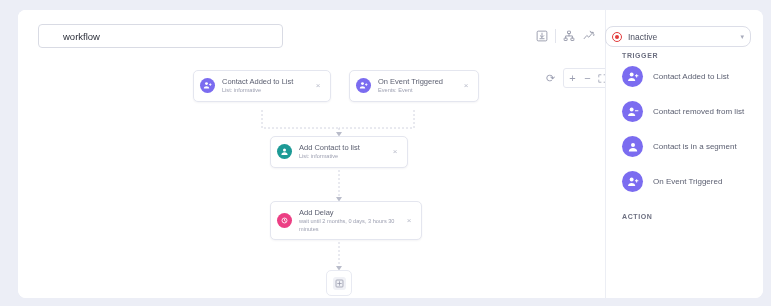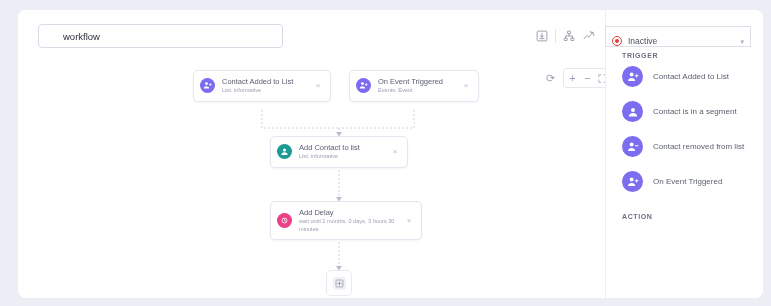--- a/index.html
+++ b/index.html
@@ -180,23 +180,23 @@
   }
   .status-wrap {
     position: absolute;
     right: 12px; top: 16px;
     width: 146px; height: 21px;
     z-index: 8;
   }
   .status-sel {
     width: 100%; height: 100%;
     border: 1px solid #dcdee8;
-    border-radius: 0;
+    border-radius: 8px;
     background: #fff;
-    display: flex; align-items: flex-end;
+    display: flex; align-items: center;
     padding: 0 6px;
     cursor: pointer;
   }
   .status-dot {
     width: 10px; height: 10px;
     border-radius: 50%;
     border: 1.6px solid #e23b3b;
     display: flex; align-items: center; justify-content: center;
     margin-right: 6px;
     flex: 0 0 auto;
@@ -394,36 +394,36 @@
           <path d="M1.4 13.4c0-2.6 2.2-4 4.8-4s4.8 1.4 4.8 4z"></path>
           <path d="M12.2 4.2h1.3v1.6h1.6v1.3h-1.6v1.6h-1.3V7.1h-1.6V5.8h1.6z"></path>
         </svg>
       </span>
       <span class="sb-label">Contact Added to List</span>
     </div>
 
     <div class="sb-item">
       <span class="sb-ico" style="background:#7b6cf0">
         <svg viewBox="0 0 16 16" fill="#fff">
-          <circle cx="8" cy="5.4" r="2.7"></circle>
-          <path d="M2.4 14c0-3 2.5-4.6 5.6-4.6S13.6 11 13.6 14z"></path>
+          <circle cx="6.2" cy="4.6" r="2.6"></circle>
+          <path d="M1.4 13.4c0-2.6 2.2-4 4.8-4s4.8 1.4 4.8 4z"></path>
+          <path d="M10.6 5.8h4.5v1.3h-4.5z"></path>
         </svg>
       </span>
-      <span class="sb-label">Contact is in a segment</span>
+      <span class="sb-label">Contact removed from list</span>
     </div>
 
     <div class="sb-item">
       <span class="sb-ico" style="background:#7b6cf0">
         <svg viewBox="0 0 16 16" fill="#fff">
-          <circle cx="6.2" cy="4.6" r="2.6"></circle>
-          <path d="M1.4 13.4c0-2.6 2.2-4 4.8-4s4.8 1.4 4.8 4z"></path>
-          <path d="M10.6 5.8h4.5v1.3h-4.5z"></path>
+          <circle cx="8" cy="5.4" r="2.7"></circle>
+          <path d="M2.4 14c0-3 2.5-4.6 5.6-4.6S13.6 11 13.6 14z"></path>
         </svg>
       </span>
-      <span class="sb-label">Contact removed from list</span>
+      <span class="sb-label">Contact is in a segment</span>
     </div>
 
     <div class="sb-item">
       <span class="sb-ico" style="background:#7b6cf0">
         <svg viewBox="0 0 16 16" fill="#fff">
           <circle cx="6.2" cy="4.6" r="2.6"></circle>
           <path d="M1.4 13.4c0-2.6 2.2-4 4.8-4s4.8 1.4 4.8 4z"></path>
           <path d="M12.2 4.2h1.3v1.6h1.6v1.3h-1.6v1.6h-1.3V7.1h-1.6V5.8h1.6z"></path>
         </svg>
       </span>

